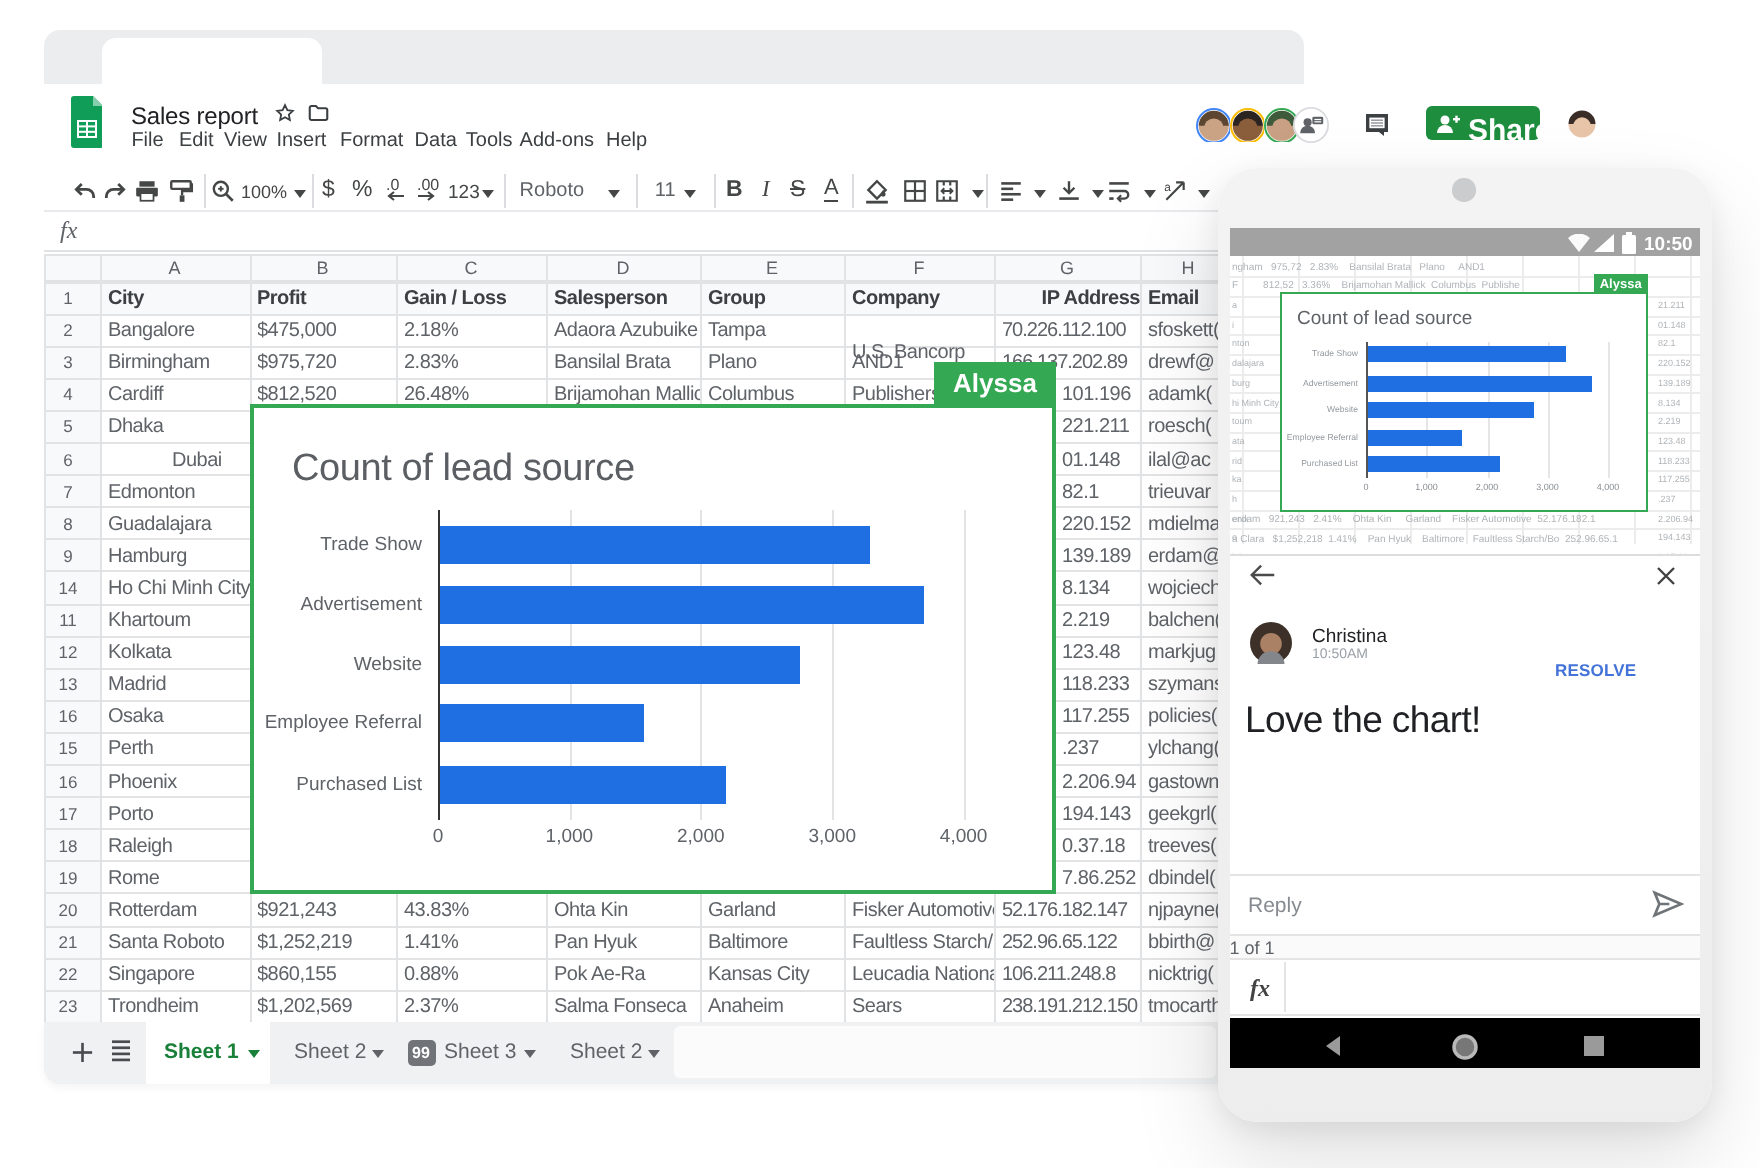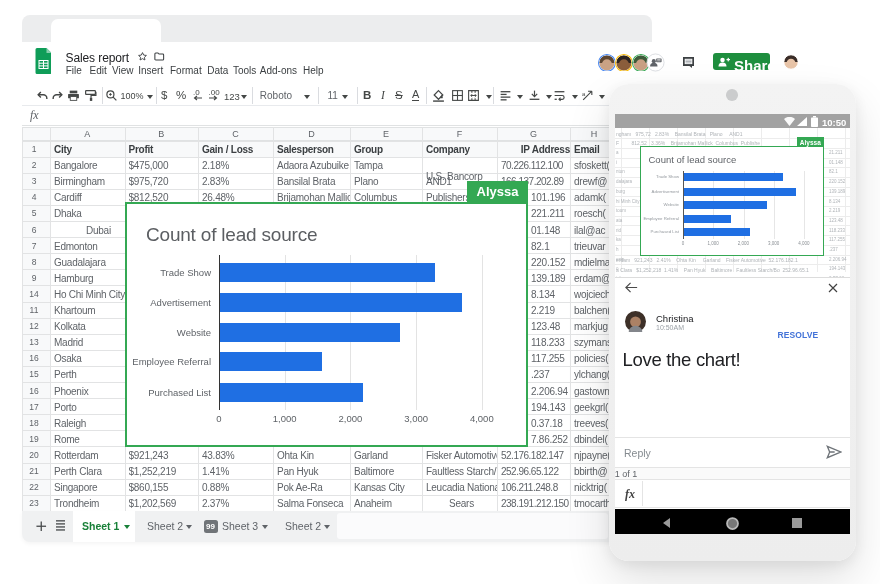--- a/index.html
+++ b/index.html
@@ -283,42 +283,42 @@
 <span class="abs" style="left:426px;top:192.3px;width:71px;font-size:10px;font-weight:normal;color:#5f6368;white-space:nowrap;overflow:hidden;letter-spacing:-0.25px;">Publishers</span>
 <span class="abs" style="left:574px;top:192.3px;width:44px;font-size:10px;font-weight:normal;color:#5f6368;white-space:nowrap;overflow:hidden;letter-spacing:-0.25px;">adamk(</span>
 <span class="abs" style="left:54px;top:449.90000000000003px;width:70.5px;font-size:10px;font-weight:normal;color:#5f6368;white-space:nowrap;overflow:hidden;letter-spacing:-0.25px;">Rotterdam</span>
 <span class="abs" style="left:128.5px;top:449.90000000000003px;width:69.5px;font-size:10px;font-weight:normal;color:#5f6368;white-space:nowrap;overflow:hidden;letter-spacing:-0.25px;">$921,243</span>
 <span class="abs" style="left:202px;top:449.90000000000003px;width:71px;font-size:10px;font-weight:normal;color:#5f6368;white-space:nowrap;overflow:hidden;letter-spacing:-0.25px;">43.83%</span>
 <span class="abs" style="left:277px;top:449.90000000000003px;width:73px;font-size:10px;font-weight:normal;color:#5f6368;white-space:nowrap;overflow:hidden;letter-spacing:-0.25px;">Ohta Kin</span>
 <span class="abs" style="left:354px;top:449.90000000000003px;width:68px;font-size:10px;font-weight:normal;color:#5f6368;white-space:nowrap;overflow:hidden;letter-spacing:-0.25px;">Garland</span>
 <span class="abs" style="left:426px;top:449.90000000000003px;width:71px;font-size:10px;font-weight:normal;color:#5f6368;white-space:nowrap;overflow:hidden;letter-spacing:-0.25px;">Fisker Automotive</span>
 <span class="abs" style="left:501px;top:449.90000000000003px;width:69px;font-size:10px;font-weight:normal;color:#5f6368;white-space:nowrap;overflow:hidden;letter-spacing:-0.5px;">52.176.182.147</span>
 <span class="abs" style="left:574px;top:449.90000000000003px;width:44px;font-size:10px;font-weight:normal;color:#5f6368;white-space:nowrap;overflow:hidden;letter-spacing:-0.25px;">njpayne(</span>
-<span class="abs" style="left:54px;top:466.0px;width:70.5px;font-size:10px;font-weight:normal;color:#5f6368;white-space:nowrap;overflow:hidden;letter-spacing:-0.25px;">Perth Clara</span>
+<span class="abs" style="left:54px;top:466.0px;width:70.5px;font-size:10px;font-weight:normal;color:#5f6368;white-space:nowrap;overflow:hidden;letter-spacing:-0.25px;">Santa Roboto</span>
 <span class="abs" style="left:128.5px;top:466.0px;width:69.5px;font-size:10px;font-weight:normal;color:#5f6368;white-space:nowrap;overflow:hidden;letter-spacing:-0.25px;">$1,252,219</span>
 <span class="abs" style="left:202px;top:466.0px;width:71px;font-size:10px;font-weight:normal;color:#5f6368;white-space:nowrap;overflow:hidden;letter-spacing:-0.25px;">1.41%</span>
 <span class="abs" style="left:277px;top:466.0px;width:73px;font-size:10px;font-weight:normal;color:#5f6368;white-space:nowrap;overflow:hidden;letter-spacing:-0.25px;">Pan Hyuk</span>
 <span class="abs" style="left:354px;top:466.0px;width:68px;font-size:10px;font-weight:normal;color:#5f6368;white-space:nowrap;overflow:hidden;letter-spacing:-0.25px;">Baltimore</span>
 <span class="abs" style="left:426px;top:466.0px;width:71px;font-size:10px;font-weight:normal;color:#5f6368;white-space:nowrap;overflow:hidden;letter-spacing:-0.25px;">Faultless Starch/Bo</span>
 <span class="abs" style="left:501px;top:466.0px;width:69px;font-size:10px;font-weight:normal;color:#5f6368;white-space:nowrap;overflow:hidden;letter-spacing:-0.5px;">252.96.65.122</span>
 <span class="abs" style="left:574px;top:466.0px;width:44px;font-size:10px;font-weight:normal;color:#5f6368;white-space:nowrap;overflow:hidden;letter-spacing:-0.25px;">bbirth@</span>
 <span class="abs" style="left:54px;top:482.1px;width:70.5px;font-size:10px;font-weight:normal;color:#5f6368;white-space:nowrap;overflow:hidden;letter-spacing:-0.25px;">Singapore</span>
 <span class="abs" style="left:128.5px;top:482.1px;width:69.5px;font-size:10px;font-weight:normal;color:#5f6368;white-space:nowrap;overflow:hidden;letter-spacing:-0.25px;">$860,155</span>
 <span class="abs" style="left:202px;top:482.1px;width:71px;font-size:10px;font-weight:normal;color:#5f6368;white-space:nowrap;overflow:hidden;letter-spacing:-0.25px;">0.88%</span>
 <span class="abs" style="left:277px;top:482.1px;width:73px;font-size:10px;font-weight:normal;color:#5f6368;white-space:nowrap;overflow:hidden;letter-spacing:-0.25px;">Pok Ae-Ra</span>
 <span class="abs" style="left:354px;top:482.1px;width:68px;font-size:10px;font-weight:normal;color:#5f6368;white-space:nowrap;overflow:hidden;letter-spacing:-0.25px;">Kansas City</span>
 <span class="abs" style="left:426px;top:482.1px;width:71px;font-size:10px;font-weight:normal;color:#5f6368;white-space:nowrap;overflow:hidden;letter-spacing:-0.25px;">Leucadia National</span>
 <span class="abs" style="left:501px;top:482.1px;width:69px;font-size:10px;font-weight:normal;color:#5f6368;white-space:nowrap;overflow:hidden;letter-spacing:-0.5px;">106.211.248.8</span>
 <span class="abs" style="left:574px;top:482.1px;width:44px;font-size:10px;font-weight:normal;color:#5f6368;white-space:nowrap;overflow:hidden;letter-spacing:-0.25px;">nicktrig(</span>
 <span class="abs" style="left:54px;top:498.20000000000005px;width:70.5px;font-size:10px;font-weight:normal;color:#5f6368;white-space:nowrap;overflow:hidden;letter-spacing:-0.25px;">Trondheim</span>
 <span class="abs" style="left:128.5px;top:498.20000000000005px;width:69.5px;font-size:10px;font-weight:normal;color:#5f6368;white-space:nowrap;overflow:hidden;letter-spacing:-0.25px;">$1,202,569</span>
 <span class="abs" style="left:202px;top:498.20000000000005px;width:71px;font-size:10px;font-weight:normal;color:#5f6368;white-space:nowrap;overflow:hidden;letter-spacing:-0.25px;">2.37%</span>
 <span class="abs" style="left:277px;top:498.20000000000005px;width:73px;font-size:10px;font-weight:normal;color:#5f6368;white-space:nowrap;overflow:hidden;letter-spacing:-0.25px;">Salma Fonseca</span>
 <span class="abs" style="left:354px;top:498.20000000000005px;width:68px;font-size:10px;font-weight:normal;color:#5f6368;white-space:nowrap;overflow:hidden;letter-spacing:-0.25px;">Anaheim</span>
-<span class="abs" style="left:426px;top:498.20000000000005px;width:71px;font-size:10px;font-weight:normal;color:#5f6368;white-space:nowrap;overflow:hidden;letter-spacing:-0.25px;text-align:center;">Sears</span>
+<span class="abs" style="left:426px;top:498.20000000000005px;width:71px;font-size:10px;font-weight:normal;color:#5f6368;white-space:nowrap;overflow:hidden;letter-spacing:-0.25px;">Sears</span>
 <span class="abs" style="left:501px;top:498.20000000000005px;width:69px;font-size:10px;font-weight:normal;color:#5f6368;white-space:nowrap;overflow:hidden;letter-spacing:-0.5px;">238.191.212.150</span>
 <span class="abs" style="left:574px;top:498.20000000000005px;width:44px;font-size:10px;font-weight:normal;color:#5f6368;white-space:nowrap;overflow:hidden;letter-spacing:-0.25px;">tmocarth</span>
 <span class="abs" style="left:54px;top:208.4px;width:70.5px;font-size:10px;font-weight:normal;color:#5f6368;white-space:nowrap;overflow:hidden;letter-spacing:-0.25px;">Dhaka</span>
 <span class="abs" style="left:54px;top:224.5px;width:70.5px;font-size:10px;font-weight:normal;color:#5f6368;white-space:nowrap;overflow:hidden;letter-spacing:-0.25px;padding-left:32px;">Dubai</span>
 <span class="abs" style="left:54px;top:240.60000000000002px;width:70.5px;font-size:10px;font-weight:normal;color:#5f6368;white-space:nowrap;overflow:hidden;letter-spacing:-0.25px;">Edmonton</span>
 <span class="abs" style="left:54px;top:256.70000000000005px;width:70.5px;font-size:10px;font-weight:normal;color:#5f6368;white-space:nowrap;overflow:hidden;letter-spacing:-0.25px;">Guadalajara</span>
 <span class="abs" style="left:54px;top:272.8px;width:70.5px;font-size:10px;font-weight:normal;color:#5f6368;white-space:nowrap;overflow:hidden;letter-spacing:-0.25px;">Hamburg</span>
 <span class="abs" style="left:54px;top:288.9px;width:70.5px;font-size:10px;font-weight:normal;color:#5f6368;white-space:nowrap;overflow:hidden;letter-spacing:-0.25px;">Ho Chi Minh City</span>
 <span class="abs" style="left:54px;top:305.0px;width:70.5px;font-size:10px;font-weight:normal;color:#5f6368;white-space:nowrap;overflow:hidden;letter-spacing:-0.25px;">Khartoum</span>
 <span class="abs" style="left:54px;top:321.1px;width:70.5px;font-size:10px;font-weight:normal;color:#5f6368;white-space:nowrap;overflow:hidden;letter-spacing:-0.25px;">Kolkata</span>

